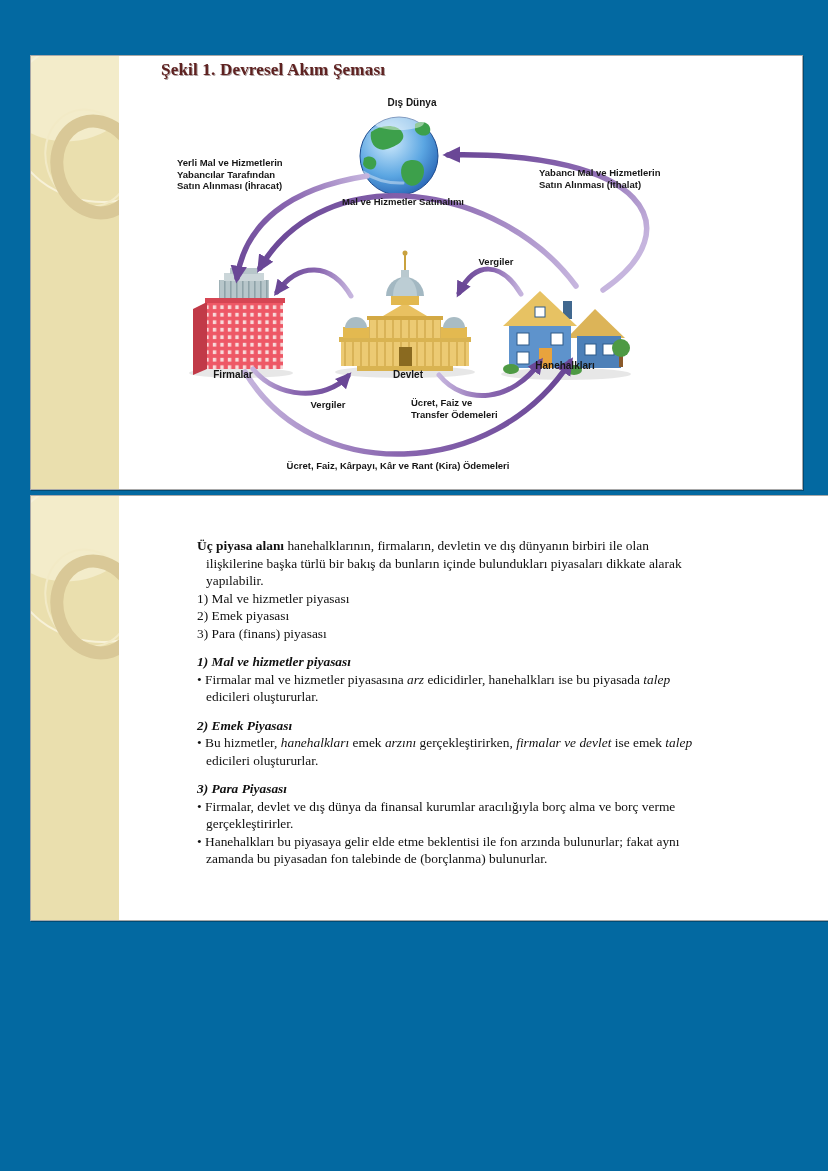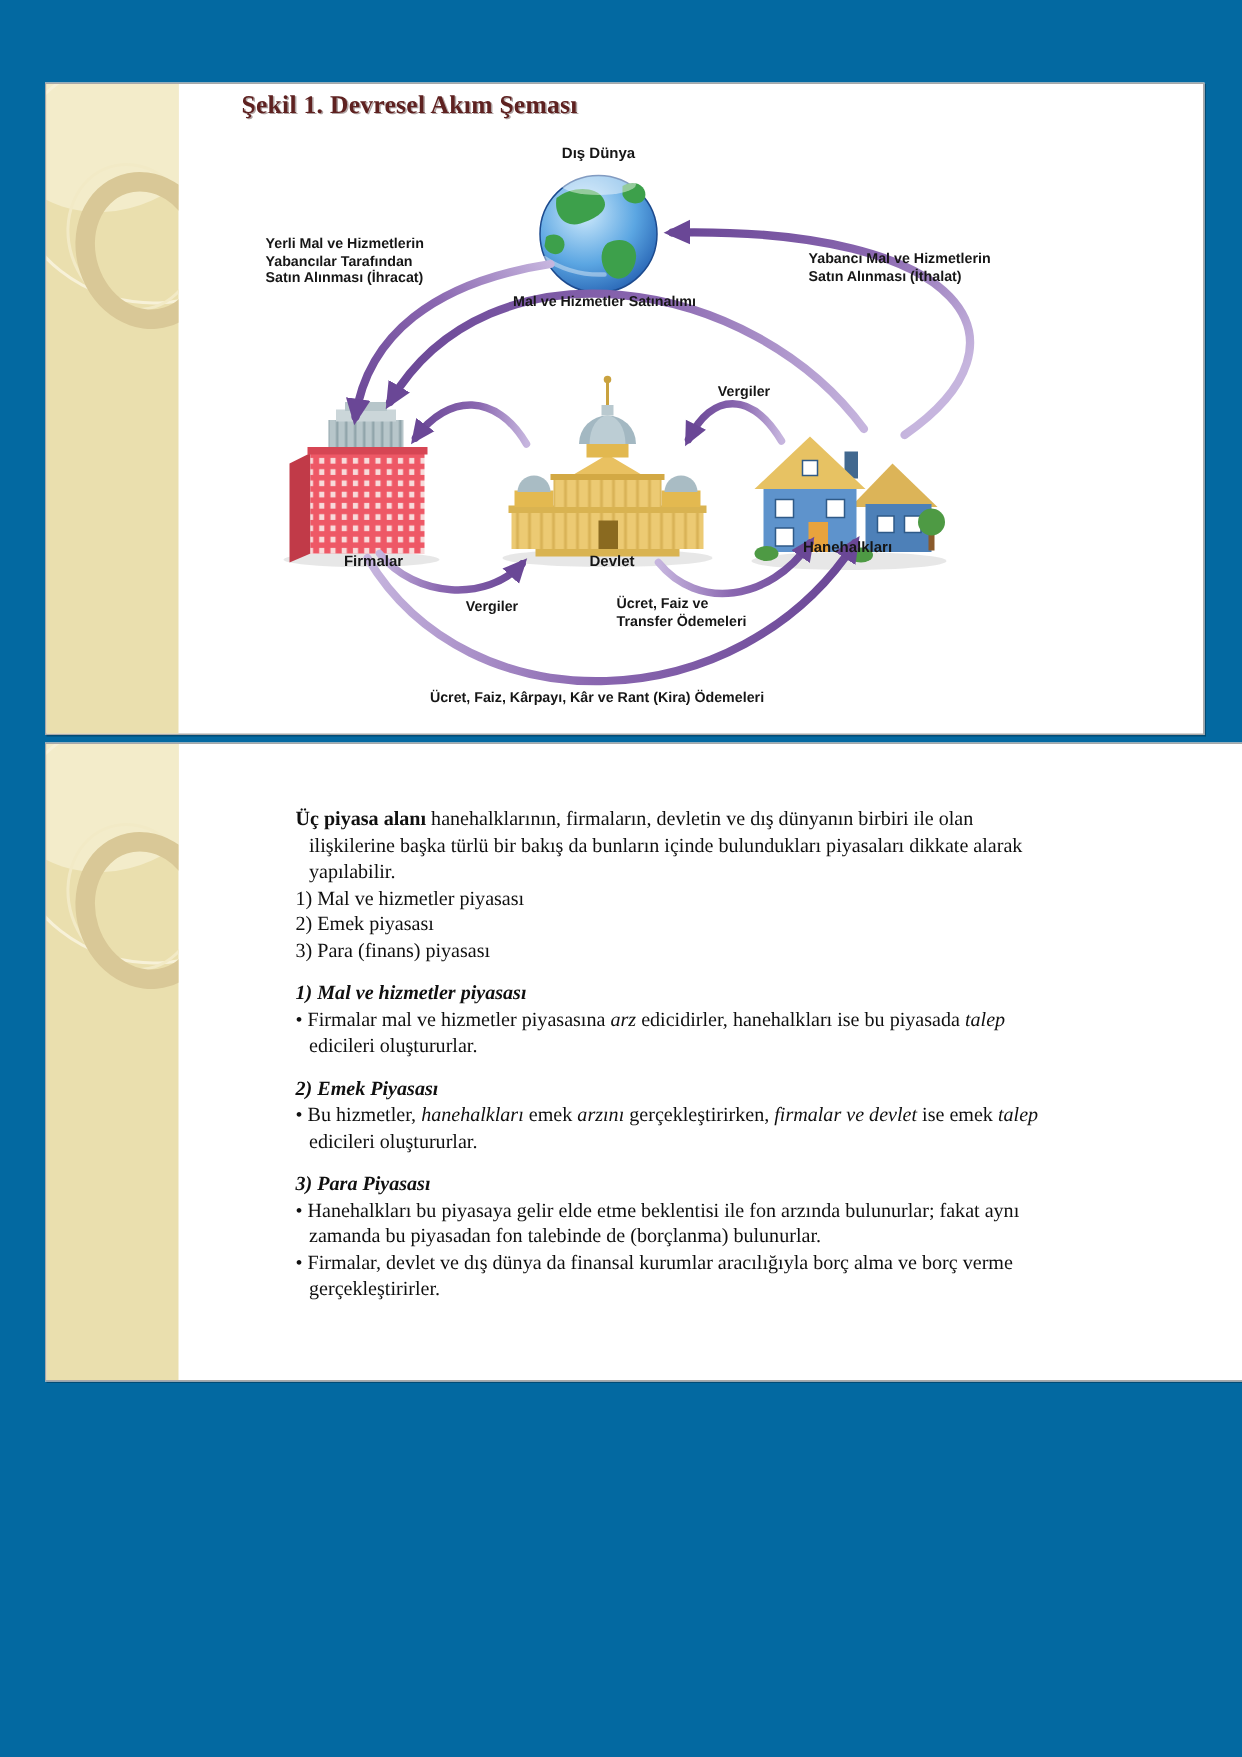--- a/index.html
+++ b/index.html
@@ -27,22 +27,22 @@
   .node-label{position:absolute;font:bold 10px/1.1 "Liberation Sans",sans-serif;color:#161616;
           text-align:center;}
   .l-exports{left:146px;top:101px;width:170px;}
   .l-world-purchases{left:252px;top:140px;width:240px;text-align:center;}
   .l-imports{left:495px;top:111px;width:180px;margin-left:13px;}
   .l-gov-purchases{left:245px;top:195px;width:180px;text-align:center;}
   .l-household-taxes{left:425px;top:200px;width:80px;text-align:center;}
   .l-firm-taxes{left:257px;top:343px;width:80px;text-align:center;}
   .l-gov-transfers{left:380px;top:341px;width:150px;}
   .l-factor{left:167px;top:404px;width:400px;text-align:center;}
-  .n-world{left:318px;top:41px;width:100px;}
-  .n-firms{left:168px;top:313px;width:100px;text-align:center;}
+  .n-world{left:331px;top:41px;width:100px;}
+  .n-firms{left:152px;top:313px;width:100px;text-align:center;}
   .n-government{left:327px;top:313px;width:100px;}
   .n-households{left:484px;top:304px;width:100px;}
   .slide2-text{position:absolute;left:166px;top:41px;width:497px;}
   .tb{font:13.4px/17.5px "Liberation Serif",serif;color:#101010;}
   .tb.hang,.tb.li{padding-left:9px;text-indent:-9px;}
   .tb.gap{height:11px;}
   .tb .b{font-weight:bold;}
   .tb .i{font-style:italic;}
   .tb .bi{font-weight:bold;font-style:italic;}
 </style>
@@ -231,18 +231,18 @@
         <div class="tb p"><span>2) Emek piyasası</span></div>
         <div class="tb p"><span>3) Para (finans) piyasası</span></div>
         <div class="tb gap"></div>
         <div class="tb h"><span class="bi">1) Mal ve hizmetler piyasası</span></div>
         <div class="tb li"><span>• </span><span>Firmalar mal ve hizmetler piyasasına </span><span class="i">arz</span><span> edicidirler, hanehalkları ise bu piyasada </span><span class="i">talep</span><span> edicileri oluştururlar.</span></div>
         <div class="tb gap"></div>
         <div class="tb h"><span class="bi">2) Emek Piyasası</span></div>
         <div class="tb li"><span>• </span><span>Bu hizmetler, </span><span class="i">hanehalkları</span><span> emek </span><span class="i">arzını</span><span> gerçekleştirirken, </span><span class="i">firmalar ve devlet</span><span> ise emek </span><span class="i">talep</span><span> edicileri oluştururlar.</span></div>
         <div class="tb gap"></div>
         <div class="tb h"><span class="bi">3) Para Piyasası</span></div>
+        <div class="tb li"><span>• </span><span>Firmalar, devlet ve dış dünya da finansal kurumlar aracılığıyla borç alma ve borç verme gerçekleştirirler.</span></div>
         <div class="tb li"><span>• </span><span>Hanehalkları bu piyasaya gelir elde etme beklentisi ile fon arzında bulunurlar; fakat aynı zamanda bu piyasadan fon talebinde de (borçlanma) bulunurlar.</span></div>
-        <div class="tb li"><span>• </span><span>Firmalar, devlet ve dış dünya da finansal kurumlar aracılığıyla borç alma ve borç verme gerçekleştirirler.</span></div>
       </div>
   </div>
 
 </div>
 
 </body></html>

